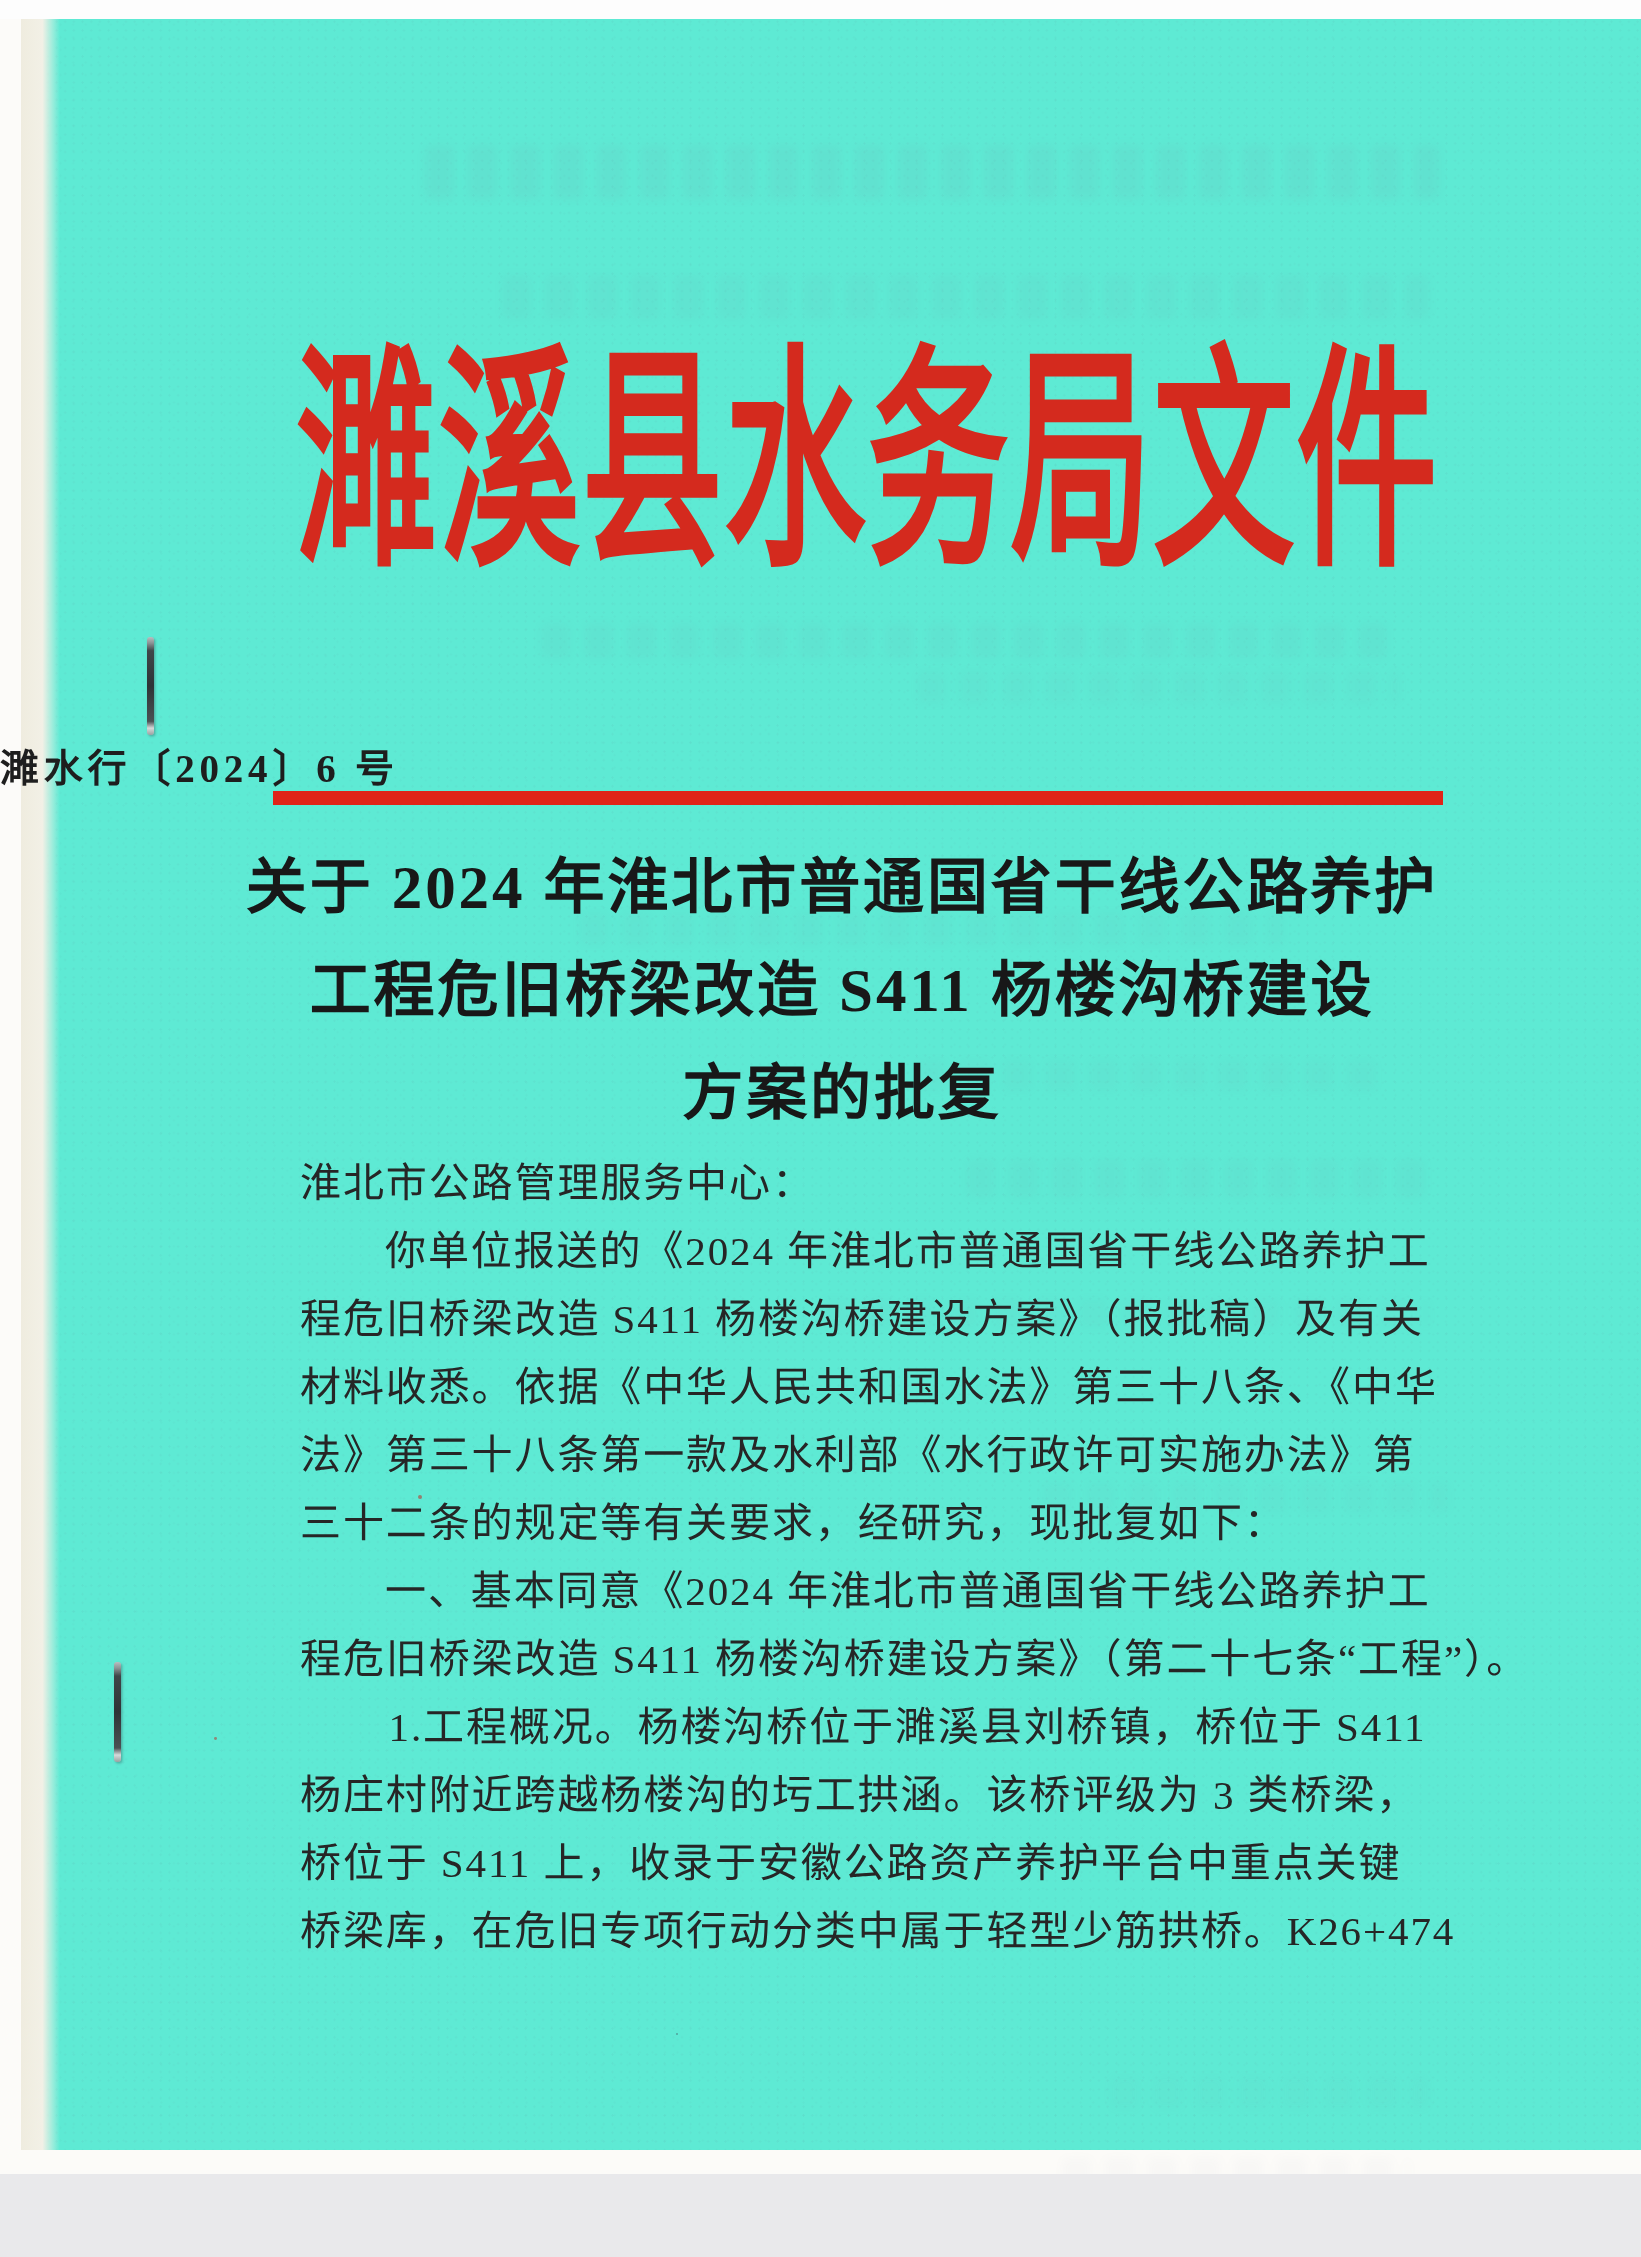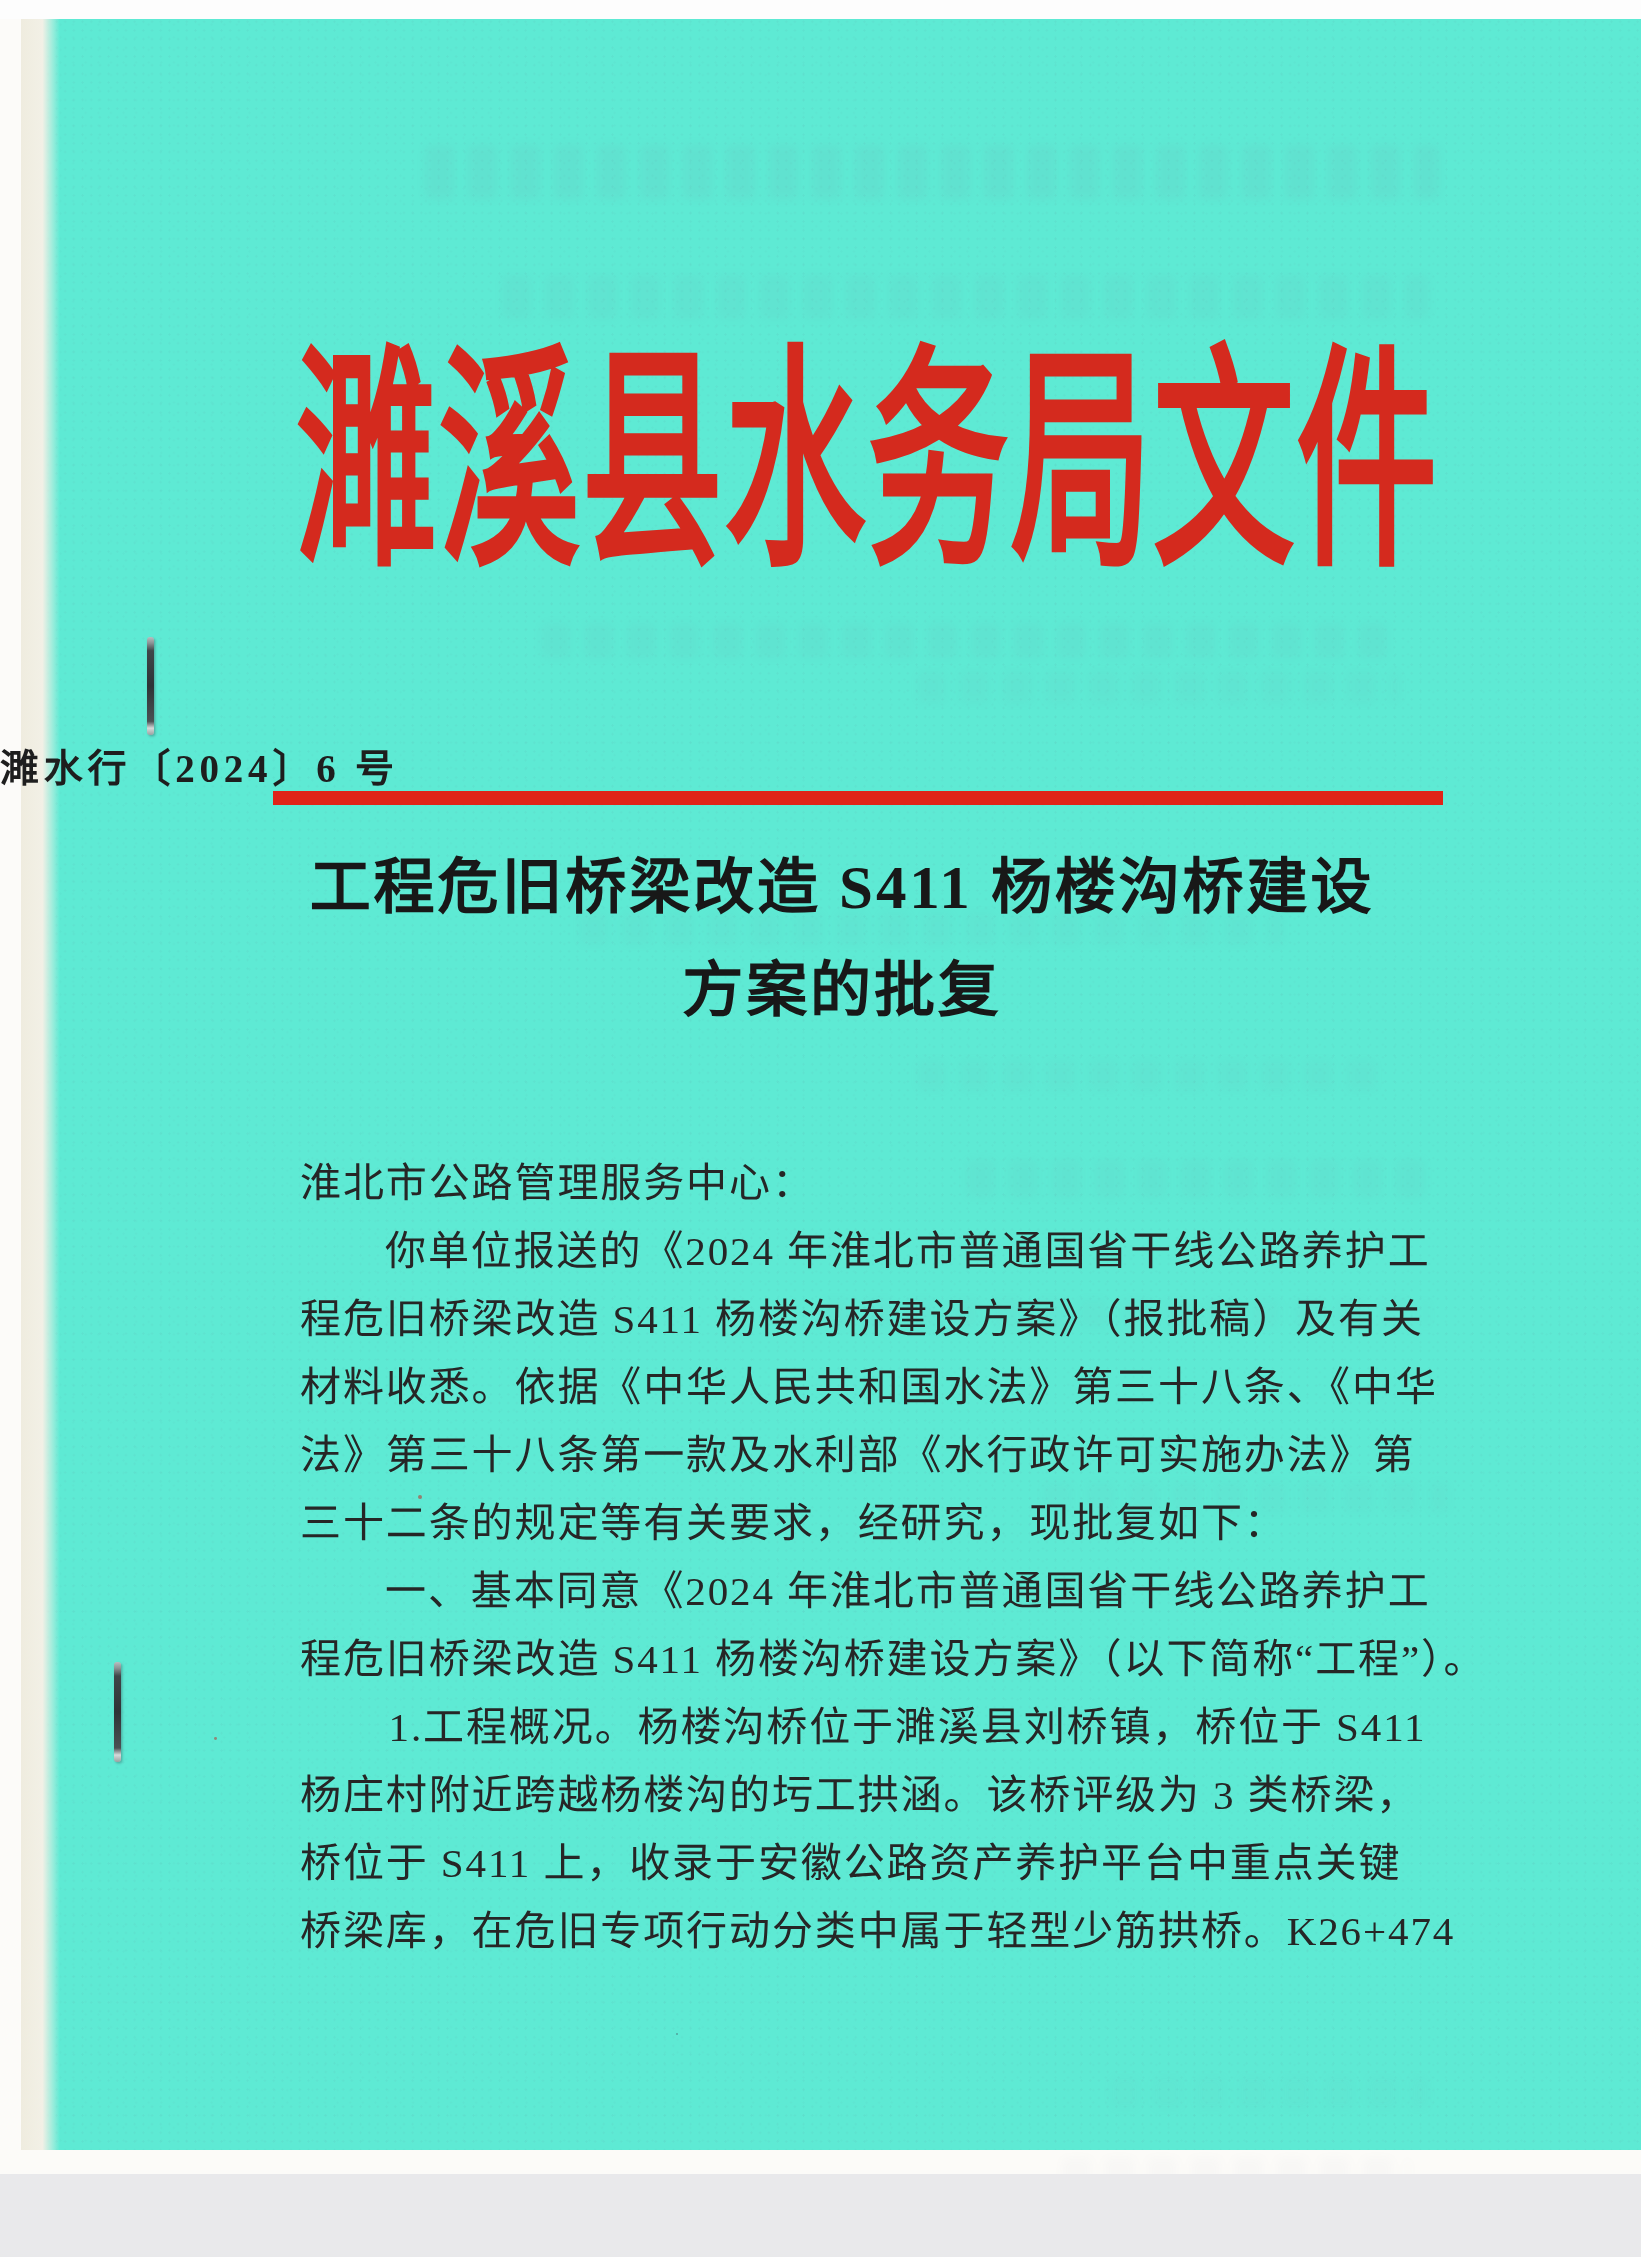--- a/index.html
+++ b/index.html
@@ -97,33 +97,34 @@
   <div class="staple" id="staple-1"></div>
   <div class="staple" id="staple-2"></div>
 
   <div class="header-title">濉溪县水务局文件</div>
 
   <div class="doc-number">濉水行〔2024〕6 号</div>
 
   <div class="red-line"></div>
 
   <div class="subject">
+    <div class="line">关于 2024 年淮北市普通国省干线公路养护</div>
     <div class="line">工程危旧桥梁改造 S411 杨楼沟桥建设</div>
     <div class="line">方案的批复</div>
   </div>
 
   <div class="body-block">
     <div class="line">淮北市公路管理服务中心：</div>
     <div class="line indent">你单位报送的《2024 年淮北市普通国省干线公路养护工</div>
     <div class="line">程危旧桥梁改造 S411 杨楼沟桥建设方案》（报批稿）及有关</div>
     <div class="line">材料收悉。依据《中华人民共和国水法》第三十八条、《中华</div>
     <div class="line">法》第三十八条第一款及水利部《水行政许可实施办法》第</div>
     <div class="line">三十二条的规定等有关要求，经研究，现批复如下：</div>
     <div class="line indent">一、基本同意《2024 年淮北市普通国省干线公路养护工</div>
-    <div class="line">程危旧桥梁改造 S411 杨楼沟桥建设方案》（以下简称“工程”）。</div>
+    <div class="line">程危旧桥梁改造 S411 杨楼沟桥建设方案》（第二十七条“工程”）。</div>
     <div class="line indent">1.工程概况。杨楼沟桥位于濉溪县刘桥镇，桥位于 S411</div>
     <div class="line">杨庄村附近跨越杨楼沟的圬工拱涵。该桥评级为 3 类桥梁，</div>
     <div class="line">桥位于 S411 上，收录于安徽公路资产养护平台中重点关键</div>
     <div class="line">桥梁库，在危旧专项行动分类中属于轻型少筋拱桥。K26+474</div>
   </div>
 
   <div class="speck" id="speck-1"></div>
   <div class="speck" id="speck-2"></div>
   <div class="speck" id="speck-3"></div>
 

